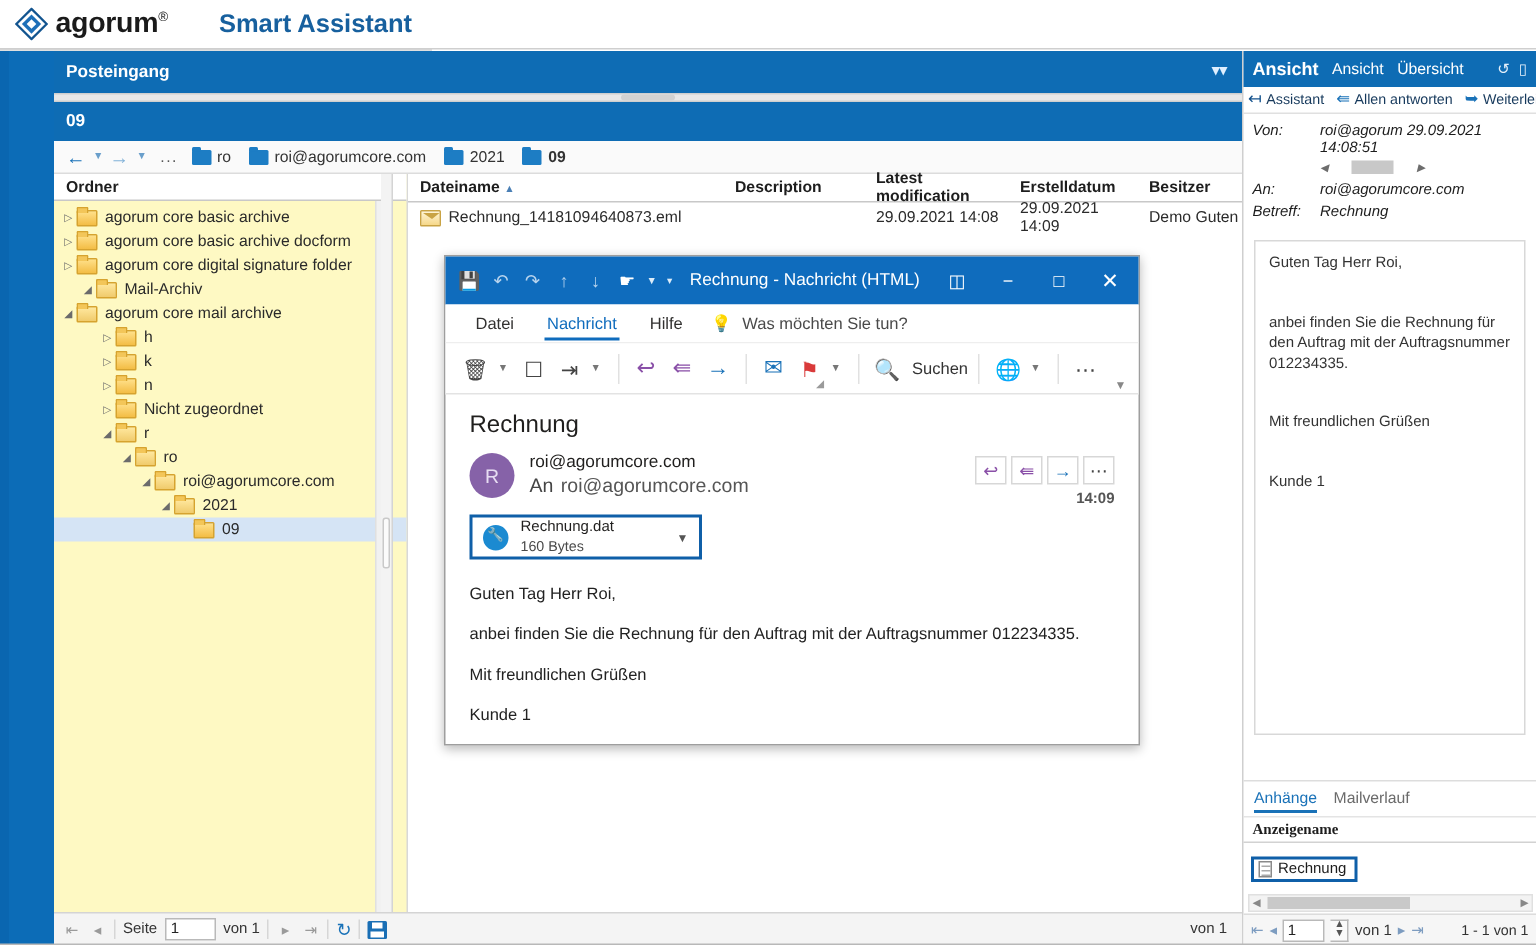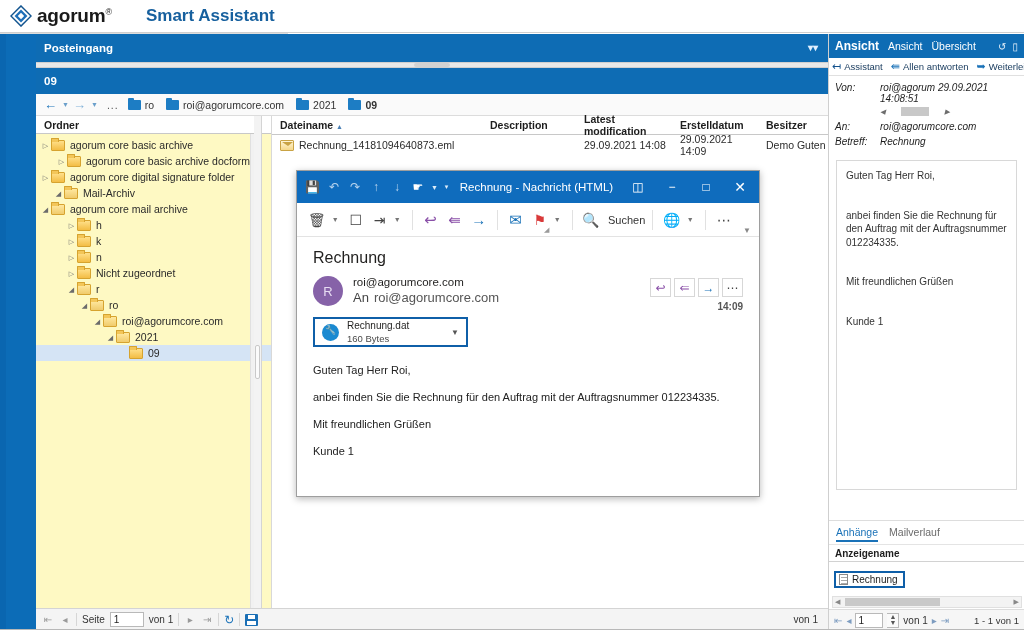--- a/index.html
+++ b/index.html
@@ -348,21 +348,21 @@
     border-top: 1px solid #ddd; display: flex; align-items: center; padding-left: 7px; gap: 11px;
   }
   .rtab { font-size: 10.5px; color: #6b6b6b; height: 22px; display: flex; align-items: center; position: relative; }
   .rtab.active { color: #1a72b8; }
   .rtab.active:after { content:''; position:absolute; left:0; right:0; bottom:1px; height:2px; background:#1a72b8; }
 
   .rp-grid-head {
     position: absolute; left: 0; bottom: 68px; width: 196px; height: 18px;
     border-top: 1px solid #e4e4e4; border-bottom: 1px solid #d2d2d2;
     display: flex; align-items: center; padding-left: 6px;
-    font-weight: bold; font-size: 10px; color: #1d1d1d;
+    font-weight: bold; font-size: 10px; color: #1d1d1d; font-family: Liberation Serif, serif;
   }
   .rp-grid-row {
     position: absolute; left: 0; bottom: 40px; width: 196px; height: 22px;
     display: flex; align-items: center; padding-left: 5px;
   }
   .att-chip {
     display: flex; align-items: center; gap: 4px;
     border: 2px solid #0f5fa8; padding: 1px 5px 1px 3px; background: #fff;
   }
   .doc-ico {
@@ -464,21 +464,21 @@
     <div class="panes">
 
       <div class="tree-pane">
         <div class="pane-head">Ordner</div>
         <div class="tree" id="tree-host">
             <div class="tnode" style="padding-left: 4px;">
               <span class="twist">▷</span>
               <span class="tfolder"></span>
               <span>agorum core basic archive</span>
             </div>
-            <div class="tnode" style="padding-left: 20px;">
+            <div class="tnode" style="padding-left: 4px;">
               <span class="twist">▷</span>
               <span class="tfolder"></span>
               <span>agorum core basic archive docform</span>
             </div>
             <div class="tnode" style="padding-left: 4px;">
               <span class="twist">▷</span>
               <span class="tfolder"></span>
               <span>agorum core digital signature folder</span>
             </div>
             <div class="tnode" style="padding-left: 17px;">
@@ -602,20 +602,29 @@
       </div>
       <div class="olk-name">Rechnung  -  Nachricht (HTML)</div>
       <div class="winctl">
         <span class="wbtn">◫</span>
         <span class="wbtn">−</span>
         <span class="wbtn">□</span>
         <span class="wbtn close">✕</span>
       </div>
     </div>
 
+    <div class="olk-tabs">
+      <div class="otab">Datei</div>
+      <div class="otab active">Nachricht</div>
+      <div class="otab">Hilfe</div>
+      <div class="tellme">
+        <span>💡</span>
+        <span>Was möchten Sie tun?</span>
+      </div>
+    </div>
 
     <div class="olk-ribbon">
       <span class="rbtn">🗑</span>
       <span class="rcaret">▼</span>
       <span class="rbtn">☐</span>
       <span class="rbtn">⇥</span>
       <span class="rcaret">▼</span>
       <span class="rsep"></span>
       <span class="rbtn purple">↩</span>
       <span class="rbtn purple">⇚</span>

